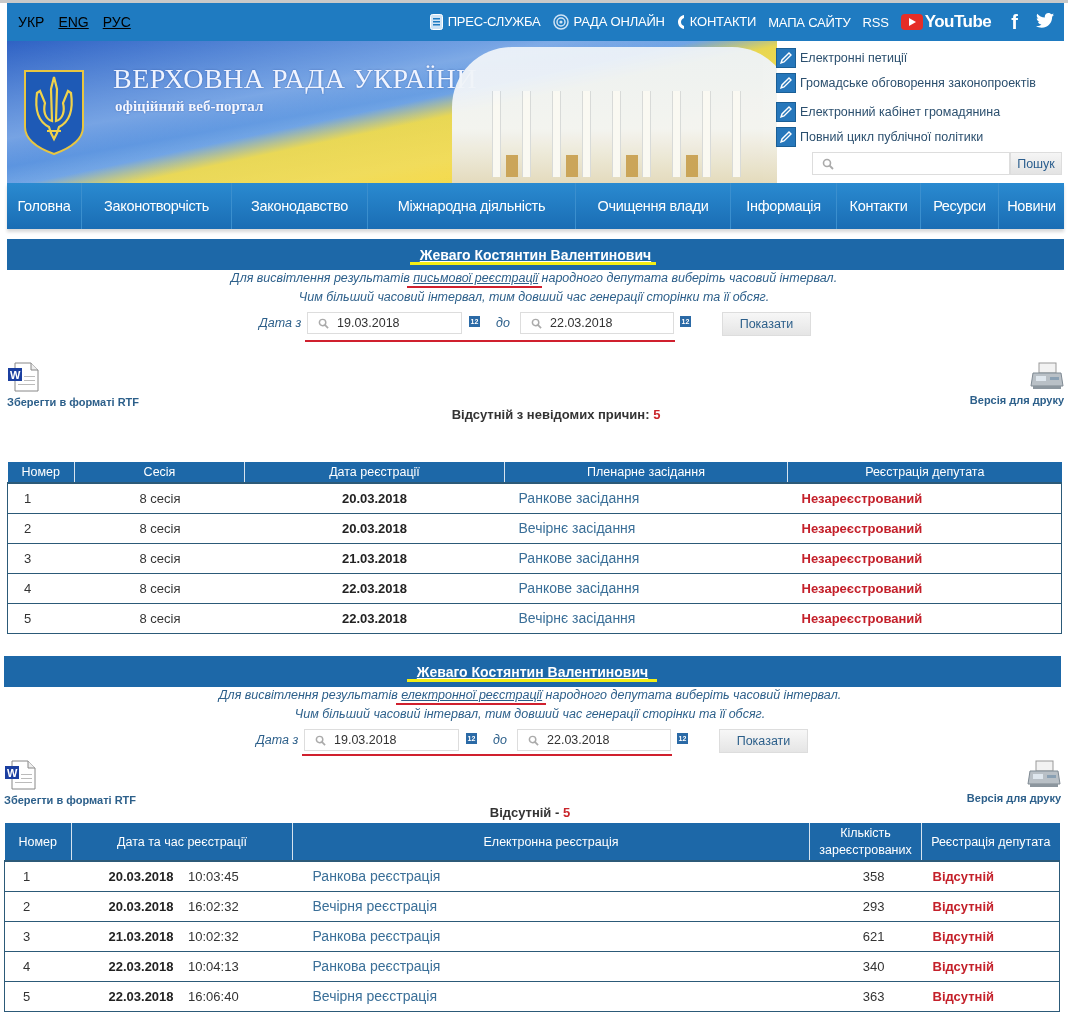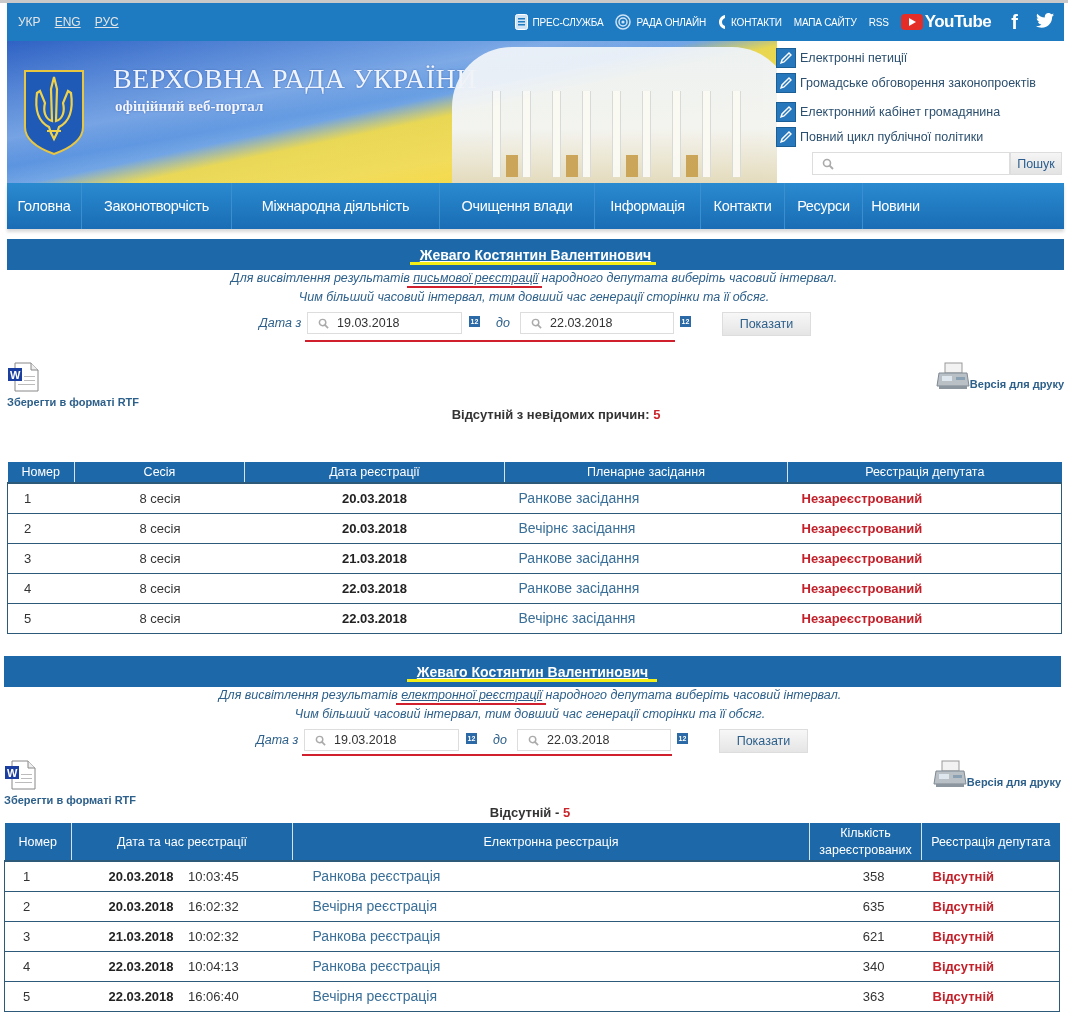--- a/index.html
+++ b/index.html
@@ -1,23 +1,23 @@
 <!DOCTYPE html>
 <html><head>
 <meta charset="utf-8">
 <style>
   * { box-sizing: border-box; margin: 0; padding: 0; }
   body { width: 1068px; height: 1036px; background: #fff; font-family: "Liberation Sans", sans-serif; position: relative; overflow: hidden; }
   .topline { position:absolute; left:0; top:0; width:1068px; height:3px; background:#c9c9c9; }
   .topbar { position:absolute; left:7px; top:3px; width:1057px; height:38px; background:#1f7bc1; display:flex; align-items:center; }
   .langs { display:flex; gap:14px; margin-left:11px; }
-  .lang { color:#e5e5e5; font-size:12px; }
+  .lang { color:#000000; font-size:14px; }
   .lang.u { text-decoration:underline; }
   .toplinks { position:absolute; right:10px; top:0; height:38px; display:flex; align-items:center; gap:12px; }
-  .tl { color:#fff; font-size:10px; display:flex; align-items:center; gap:5px; letter-spacing:-0.2px; }
+  .tl { color:#fff; font-size:13px; display:flex; gap:5px; letter-spacing:-0.2px; }
   .tl svg { display:block; }
   .yt { display:flex; align-items:center; gap:2px; color:#fff; font-size:17px; font-weight:bold; font-family:"Liberation Sans Narrow","Liberation Sans",sans-serif; letter-spacing:-0.5px;}
   .ytbox { width:22px; height:16px; background:#e52d27; border-radius:4px; display:flex; align-items:center; justify-content:center; }
   .social { color:#fff; font-weight:bold; font-size:20px; }
   .banner { position:absolute; left:7px; top:41px; width:1057px; height:142px; overflow:hidden;
     background: linear-gradient(168deg, #2f62c4 0%, #4a86db 28%, #6da2e4 40%, #e7d54a 46%, #f2d63a 62%, #e9c834 100%); }
   .banner .wave { position:absolute; left:0; top:0; width:780px; height:142px;
     background: linear-gradient(170deg, rgba(255,255,255,0) 0%, rgba(255,255,255,0.25) 35%, rgba(255,255,255,0) 45%, rgba(255,255,255,0.15) 70%, rgba(255,255,255,0) 100%); }
   .banner .right { position:absolute; left:770px; top:0; width:287px; height:142px; background:#fff; }
   .building { position:absolute; left:445px; top:6px; width:340px; height:136px;
@@ -38,21 +38,21 @@
   .sechead span { color:#fff; font-weight:bold; font-size:14px; text-decoration:underline; position:relative; }
   .yl { position:absolute; height:3px; background:#f2ee16; }
   .rl { position:absolute; height:2px; background:#d0202e; }
   .info { position:absolute; width:1068px; text-align:center; font-style:italic; color:#2c5f8a; font-size:12.5px; }
   .datelabel { position:absolute; font-style:italic; color:#2c5f8a; font-size:12.5px; }
   .dfield { position:absolute; height:22px; border:1px solid #ddd; background:#fff; display:flex; align-items:center; padding-left:10px; gap:8px; font-size:12.5px; color:#333; }
   .cal { position:absolute; width:11px; height:11px; background:#2b6aa6; color:#fff; font-size:7px; font-weight:bold; display:flex; align-items:center; justify-content:center; }
   .showbtn { position:absolute; width:89px; height:24px; background:linear-gradient(#f7f7f7,#e5e5e5); border:1px solid #ddd; color:#2c5f8a; font-size:12.5px; display:flex; align-items:center; justify-content:center; }
   .rtf { position:absolute; display:flex; flex-direction:column; align-items:flex-start; }
   .rtf .lbl, .prn .lbl { color:#2c5f8a; font-size:11px; font-weight:bold; margin-top:4px; }
-  .prn { position:absolute; display:flex; flex-direction:row; align-items:flex-end; }
+  .prn { position:absolute; display:flex; flex-direction:column; align-items:flex-end; }
   .summary { position:absolute; width:1068px; text-align:center; font-size:13px; font-weight:bold; color:#333; }
   .summary .n { color:#c9252b; }
   table { position:absolute; border-collapse:collapse; font-size:13px; }
   th { background:#1d68a8; color:#fff; font-weight:normal; font-size:12.5px; border-left:1px solid #d5e3ef; height:21px; }
   th:first-child { border-left:none; }
   td { height:30px; border-top:1px solid #2c5a78; color:#333; }
   tbody tr:first-child td { border-top:2px solid #2c5a78; }
   tbody { border:1px solid #2c5a78; }
   .bold { font-weight:bold; color:#222; }
   .link { color:#3a6f98; font-size:14px; }
@@ -179,20 +179,21 @@
   <svg width="12" height="12" viewBox="0 0 12 12" style="position:absolute;left:9px;top:5px;">
       <circle cx="5" cy="5" r="3.5" fill="none" stroke="#aaa" stroke-width="1.6"></circle>
       <path d="M7.5 7.5 L11 11" stroke="#aaa" stroke-width="1.8"></path>
     </svg>
 </div>
 <div class="searchbtn">Пошук</div>
 
 <div class="nav">
   <div class="item" style="width:75px">Головна</div>
   <div class="item" style="width:150px">Законотворчість</div>
+  <div class="item" style="width:136px">Законодавство</div>
   <div class="item" style="width:208px">Міжнародна діяльність</div>
   <div class="item" style="width:155px">Очищення влади</div>
   <div class="item" style="width:106px">Інформація</div>
   <div class="item" style="width:84px">Контакти</div>
   <div class="item" style="width:78px">Ресурси</div>
   <div class="item" style="width:65px">Новини</div>
 </div>
 
 <div class="sechead" style="left:7px; top:239px; width:1057px;">
   <span>Жеваго Костянтин Валентинович</span>
@@ -370,21 +371,21 @@
       <td style="padding-left:18px">1</td>
       <td style="padding-left:37px"><span class="bold">20.03.2018</span>&nbsp;&nbsp;&nbsp;&nbsp;<span>10:03:45</span></td>
       <td class="link" style="padding-left:20px">Ранкова реєстрація</td>
       <td style="text-align:right; padding-right:37px">358</td>
       <td class="red" style="padding-left:11px">Відсутній</td>
     </tr>
     <tr>
       <td style="padding-left:18px">2</td>
       <td style="padding-left:37px"><span class="bold">20.03.2018</span>&nbsp;&nbsp;&nbsp;&nbsp;<span>16:02:32</span></td>
       <td class="link" style="padding-left:20px">Вечірня реєстрація</td>
-      <td style="text-align:right; padding-right:37px">635</td>
+      <td style="text-align:right; padding-right:37px">293</td>
       <td class="red" style="padding-left:11px">Відсутній</td>
     </tr>
     <tr>
       <td style="padding-left:18px">3</td>
       <td style="padding-left:37px"><span class="bold">21.03.2018</span>&nbsp;&nbsp;&nbsp;&nbsp;<span>10:02:32</span></td>
       <td class="link" style="padding-left:20px">Ранкова реєстрація</td>
       <td style="text-align:right; padding-right:37px">621</td>
       <td class="red" style="padding-left:11px">Відсутній</td>
     </tr>
     <tr>

